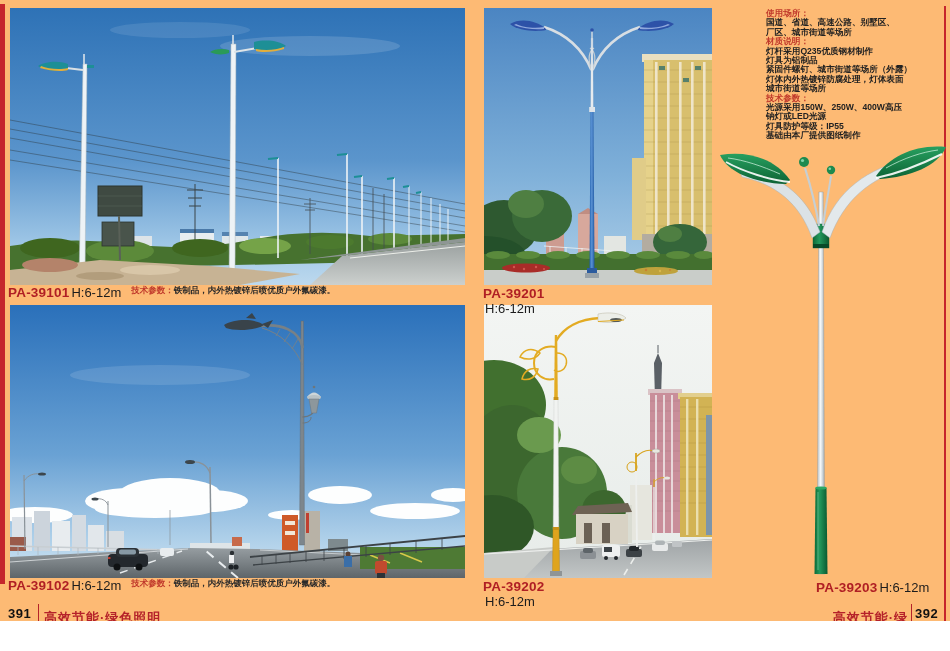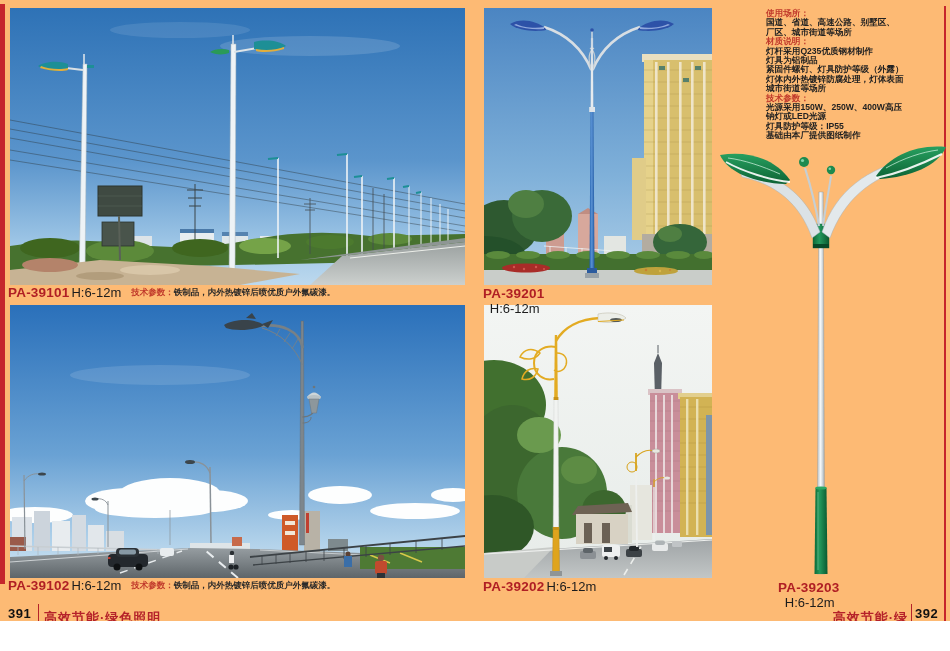--- a/index.html
+++ b/index.html
@@ -1,21 +1,21 @@
 <!DOCTYPE html>
 <html><head>
 <meta charset="utf-8">
 <style>
   html,body{margin:0;padding:0;background:#ffffff;}
   .page{position:relative;width:950px;height:621px;background:#fdba74;overflow:hidden;
         font-family:"Liberation Sans","DejaVu Sans",sans-serif;}
   .photo{position:absolute;overflow:hidden;}
   .photo svg{display:block;}
   .redbar{position:absolute;background:#c5262c;}
-  .prod-label{position:absolute;white-space:nowrap;display:flex;align-items:center;}
+  .prod-label{position:absolute;white-space:nowrap;display:flex;align-items:flex-start;}
   .prod-code{font-weight:bold;font-size:13.5px;color:#b01f24;letter-spacing:0.2px;}
   .prod-h{font-size:13px;color:#1c1c1c;margin-left:2px;}
   .prod-note-label{font-size:8.5px;font-weight:bold;color:#c0392b;margin-left:10px;}
   .prod-note{font-size:8.5px;font-weight:bold;color:#2a2a2a;}
   .info{position:absolute;left:766px;top:9px;width:176px;font-size:8.6px;line-height:9.4px;
         font-weight:bold;color:#222;}
   .info p{margin:0;}
   .info .hd{color:#c0392b;}
   .footer-num{position:absolute;font-size:13px;font-weight:bold;color:#111;letter-spacing:0.5px;}
   .footer-slogan{position:absolute;font-size:13px;font-weight:bold;color:#b5222a;letter-spacing:1px;}
@@ -513,21 +513,21 @@
   </svg>
   </div>
 
   <div class="info">
     <p class="hd">使用场所：</p>
     <p>国道、省道、高速公路、别墅区、</p>
     <p>厂区、城市街道等场所</p>
     <p class="hd">材质说明：</p>
     <p>灯杆采用Q235优质钢材制作</p>
     <p>灯具为铝制品</p>
-    <p>紧固件螺钉、灯具防护等级（外露）</p>
+    <p>紧固件螺钉、城市街道等场所（外露）</p>
     <p>灯体内外热镀锌防腐处理，灯体表面</p>
     <p>城市街道等场所</p>
     <p class="hd">技术参数：</p>
     <p>光源采用150W、250W、400W高压</p>
     <p>钠灯或LED光源</p>
     <p>灯具防护等级：IP55</p>
     <p>基础由本厂提供图纸制作</p>
   </div>
 
   <div class="photo" style="left:718px;top:134px;width:230px;height:446px;">
@@ -590,26 +590,26 @@
     <span class="prod-h">H:6-12m</span>
     <span class="prod-note-label">技术参数：</span>
     <span class="prod-note">铁制品，内外热镀锌后喷优质户外氟碳漆。</span>
   </div>
 
   <div class="prod-label" style="left:483px;top:286px;flex-direction:column;">
     <span class="prod-code">PA-39201</span>
     <span class="prod-h">H:6-12m</span>
   </div>
 
-  <div class="prod-label" style="left:483px;top:579px;">
+  <div class="prod-label" style="left:483px;top:579px;flex-direction:column;">
     <span class="prod-code">PA-39202</span>
     <span class="prod-h">H:6-12m</span>
   </div>
 
-  <div class="prod-label" style="left:778px;top:580px;flex-direction:column;">
+  <div class="prod-label" style="left:816px;top:580px;">
     <span class="prod-code">PA-39203</span>
     <span class="prod-h">H:6-12m</span>
   </div>
 
   <div class="footer-num" style="left:8px;top:606px;">391</div>
   <div class="redline" style="left:0;top:621px;width:38px;height:1.2px;"></div>
   <div class="redline" style="left:38px;top:604px;width:1.4px;height:40px;"></div>
   <div class="footer-slogan" style="left:44px;top:609px;">高效节能·绿色照明</div>
 
   <div class="footer-slogan" style="left:828px;top:609px;width:80px;text-align:right;">高效节能·绿色照明</div>

